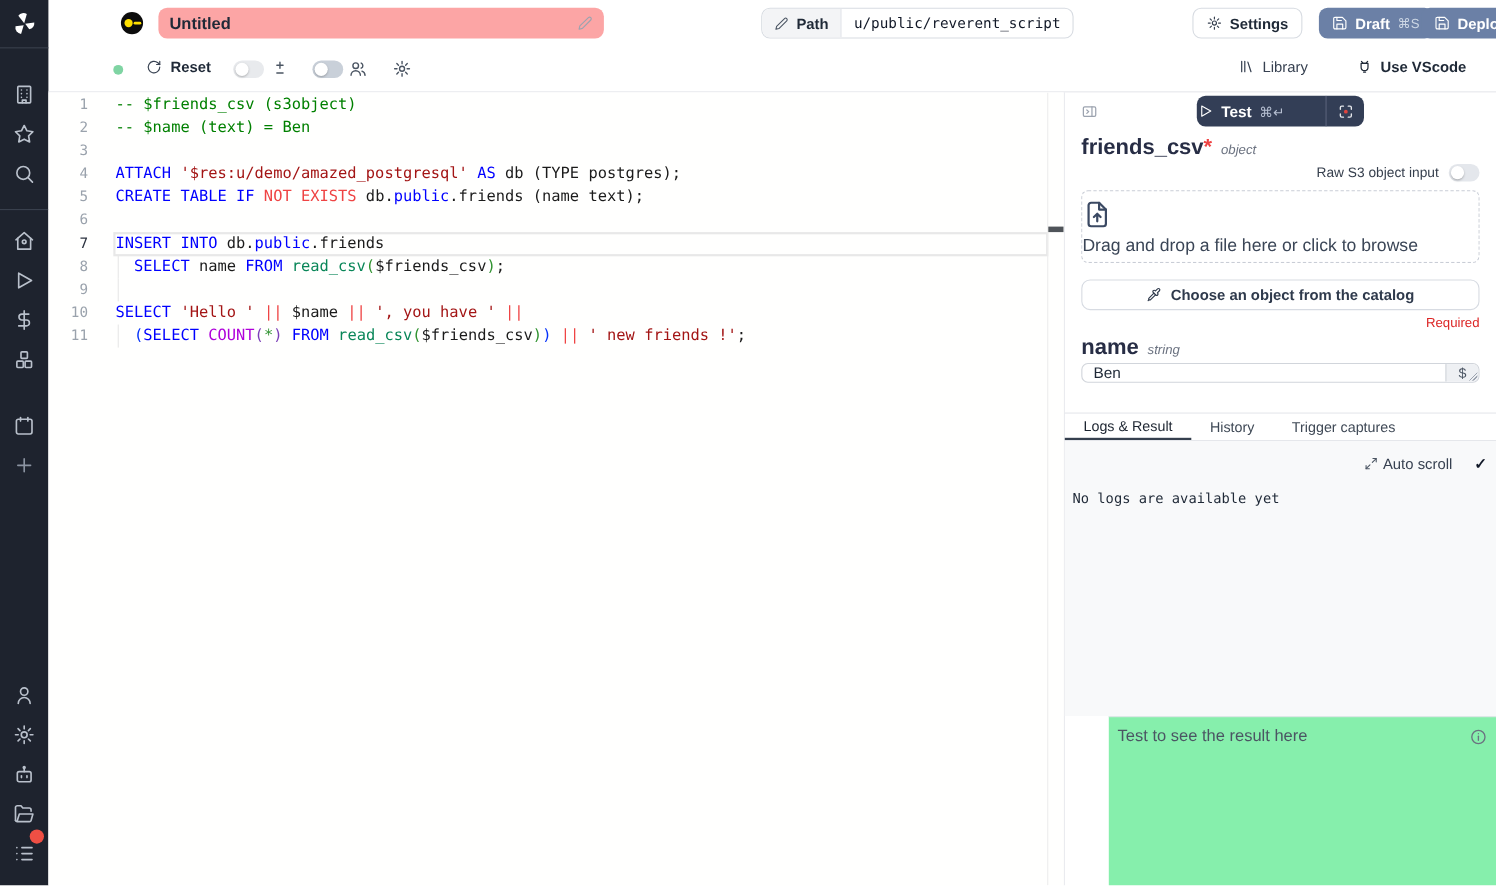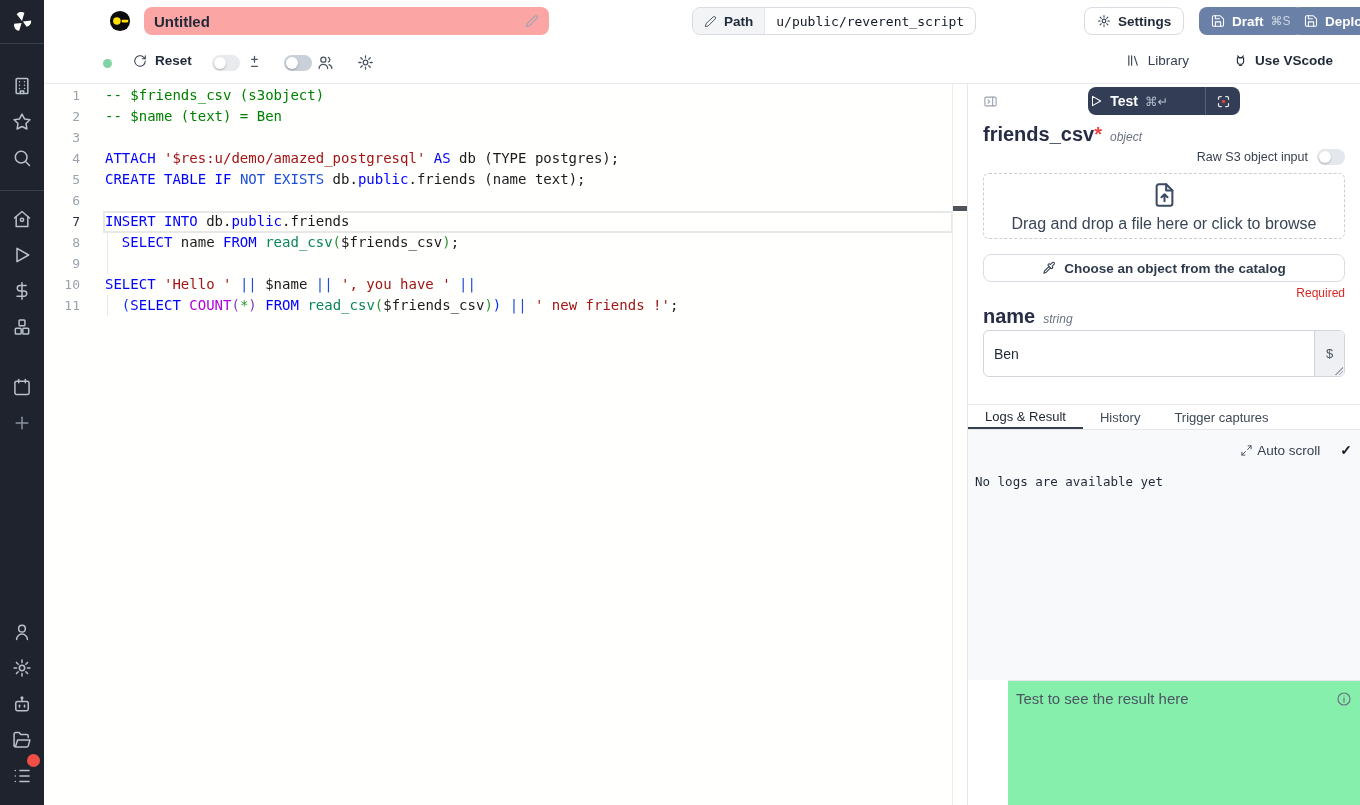--- a/index.html
+++ b/index.html
@@ -73,21 +73,21 @@
   .editor { flex:1; position:relative; background:#fffffe; overflow:hidden; padding-top:1px;
     font-family:"DejaVu Sans Mono", monospace; }
   .code-row { display:flex; height:21px; position:relative; }
   .ln { width:36px; text-align:right; font-size:13px; line-height:21px; color:#9aa2ac; flex-shrink:0;
     user-select:none; }
   .code { white-space:pre; font-size:14px; line-height:21px; padding-left:25px; }
   .code-row.active .ln { color:#2c3340; }
   .code-row.active::after { content:""; position:absolute; left:59px; width:846px; top:0; bottom:-1px;
     border:2px solid #e8e8e8; pointer-events:none; }
   .guide { position:absolute; left:63px; top:0; bottom:0; border-left:1px solid #e8e8e8; }
-  .t-c{color:#008000;} .t-k{color:#0000ff;} .t-s{color:#a31515;} .t-g{color:#1d4ed8;}
+  .t-c{color:#008000;} .t-k{color:#0000ff;} .t-s{color:#a31515;} .t-g{color:#ef4444;}
   .t-f{color:#098658;} .t-m{color:#af00db;} .t-d{color:#1b1b1b;}
   .t-b1{color:#0431fa;} .t-b2{color:#319331;} .t-b3{color:#7b3fb8;}
   .ruler { position:absolute; top:0; right:0; bottom:0; width:15px; border-left:1px solid #ededed; }
   .ruler-mark { position:absolute; top:122px; left:0; right:0; height:5px; background:#4f5459; }
 
   
   .rpanel { width:393px; border-left:1px solid #e5e7eb; display:flex; flex-direction:column; flex-shrink:0;
     background:#fff; }
   .rp-top { position:relative; padding:3px 15px 0; }
   .panel-ic { position:absolute; left:15px; top:10px; width:15px; height:15px; color:#9ca3af; cursor:pointer; }
@@ -105,32 +105,32 @@
   .arg-label { margin-top:8px; display:flex; align-items:baseline; gap:8px; }
   .arg-name { font-size:20px; font-weight:700; color:#272d45; }
   .req-star { color:#ef4444; font-weight:700; }
   .arg-type { font-size:12px; font-style:italic; color:#6b7280; }
   .raws3 { display:flex; align-items:center; justify-content:flex-end; gap:9px; height:18px; margin-top:2px; }
   .raws3 .lab { font-size:12.5px; color:#363f4d; }
   .mini-toggle { width:28px; height:16px; border-radius:8px; background:#e4e7ec; position:relative; cursor:pointer; }
   .mini-toggle .knob { position:absolute; left:2px; top:2px; width:12px; height:12px; border-radius:50%;
     background:#fff; box-shadow:0 1px 2px rgba(0,0,0,.25); }
   .dropzone { margin-top:7px; height:66px; border:1px dashed #c9cdd6; border-radius:6px; cursor:pointer;
-    display:flex; flex-direction:column; align-items:center; justify-content:center; gap:5px; }
+    display:flex; flex-direction:column; align-items:flex-start; justify-content:center; gap:5px; }
   .dropzone i { width:27px; height:30px; color:#3b4963; display:block; }
   .dropzone i svg { width:100%; height:100%; }
   .dz-text { font-size:16px; color:#3a4556; }
   .catalog-btn { margin-top:15px; height:28px; border:1px solid #d7dbe2; border-radius:8px; background:#fff;
     width:100%; display:flex; align-items:center; justify-content:center; gap:8px; font-size:13.5px;
     font-weight:600; color:#2f3a4c; cursor:pointer; }
   .catalog-btn i { width:14px; height:14px; display:block; }
   .catalog-btn i svg { width:100%; height:100%; }
   .required { margin-top:4px; text-align:right; font-size:12px; color:#dc2626; height:14px; }
   .name-row { margin-top:5px; }
-  .text-input { margin-top:2px; height:47px; border:1px solid #d1d5db; border-radius:6px; display:flex;
+  .text-input { margin-top:2px; height:18px; border:1px solid #d1d5db; border-radius:6px; display:flex;
     align-items:stretch; overflow:hidden; position:relative; background:#fff; }
   .text-input .val { flex:1; display:flex; align-items:center; padding:0 10px; font-size:14px; color:#1f2937; }
   .dollar-btn { width:30px; background:#eef0f3; border-left:1px solid #d1d5db; display:flex; align-items:center;
     justify-content:center; font-size:13px; color:#4b5563; cursor:pointer; }
   .resize-h { position:absolute; right:1px; bottom:1px; width:8px; height:8px;
     background:linear-gradient(135deg, transparent 50%, #9ca3af 50%, #9ca3af 58%, transparent 58%, transparent 72%, #9ca3af 72%, #9ca3af 80%, transparent 80%); cursor:nwse-resize; }
   .rp-pad-bottom { height:27px; }
 
   .rp-tabs { border-top:1px solid #e5e7eb; border-bottom:1px solid #e5e7eb; display:flex; height:26px;
     flex-shrink:0; }

